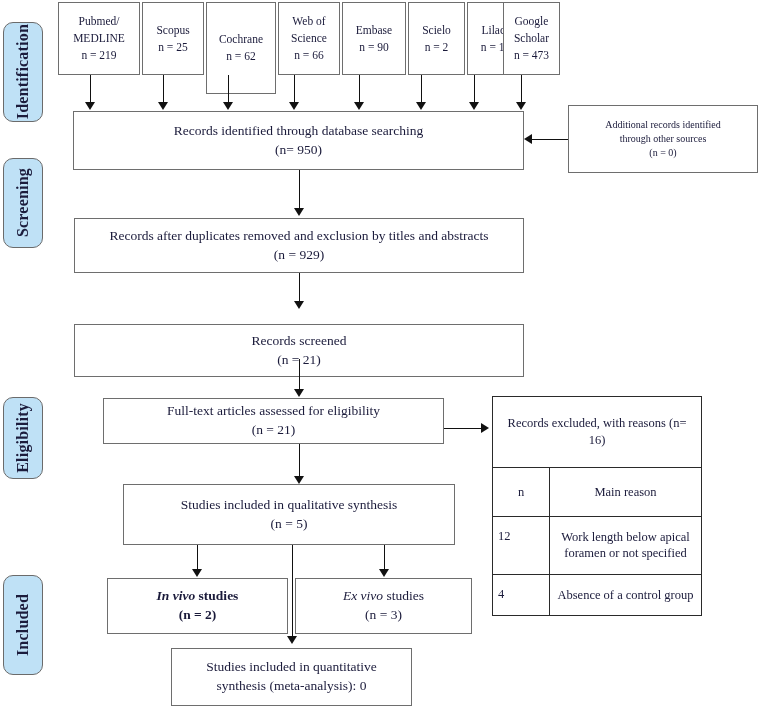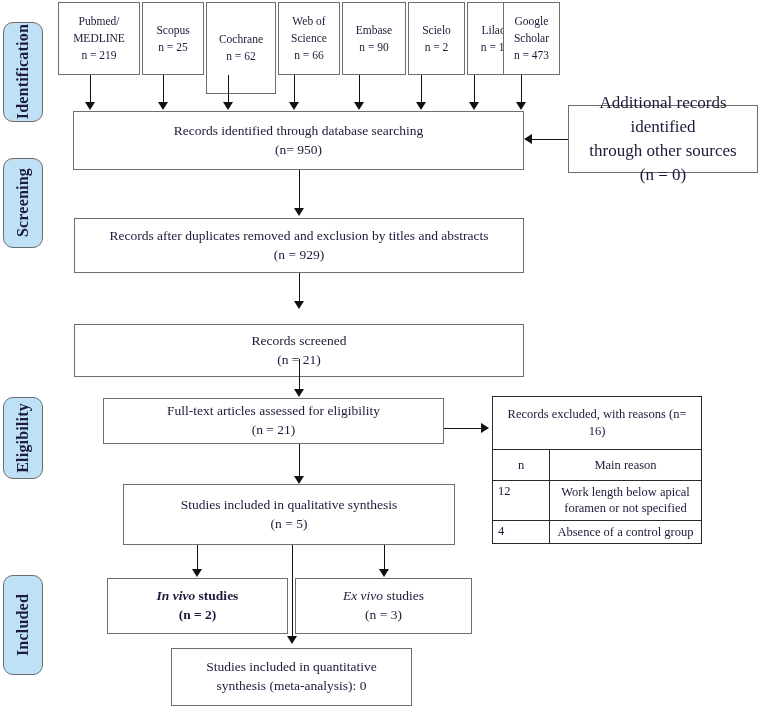--- a/index.html
+++ b/index.html
@@ -104,21 +104,21 @@
     left: 492px;
     top: 396px;
     width: 210px;
     border-collapse: collapse;
     background: #fff;
     font-size: 12.5px;
     color: #1a1a3a;
   }
   #excluded-table td, #excluded-table th {
     border: 1.2px solid #2a2a2a;
-    padding: 3px 5px;
+    padding: 12px 5px;
     vertical-align: top;
     font-weight: normal;
   }
   #excluded-table .thead-cell {
     text-align: center;
     height: 46px;
     vertical-align: middle;
     line-height: 1.35;
   }
   #excluded-table .colhead {
@@ -239,21 +239,21 @@
   <div class="vline" style="left:521px; top:75px; height:29px;"></div>
   <div class="arrow-down" style="left:516px; top:102px;"></div>
 
   <div class="fbox bigbox" style="left:73px; top:111px; width:451px; height:59px;">
     <div>
       <span class="l1">Records identified through database searching</span>
       <span class="l2">(n= 950)</span>
     </div>
   </div>
 
-  <div class="fbox bigbox" style="left:568px; top:105px; width:190px; height:68px; font-size:17px;">
+  <div class="fbox bigbox" style="left:568px; top:105px; width:190px; height:68px; font-size:10px;">
     <div>
       <span class="l1">Additional records identified</span>
       <span class="l2">through other sources</span>
       <span class="l3">(n = 0)</span>
     </div>
   </div>
 
   <div class="hline" style="left:532px; top:139px; width:36px;"></div>
   <div class="arrow-left" style="left:524px; top:134px;"></div>
 

